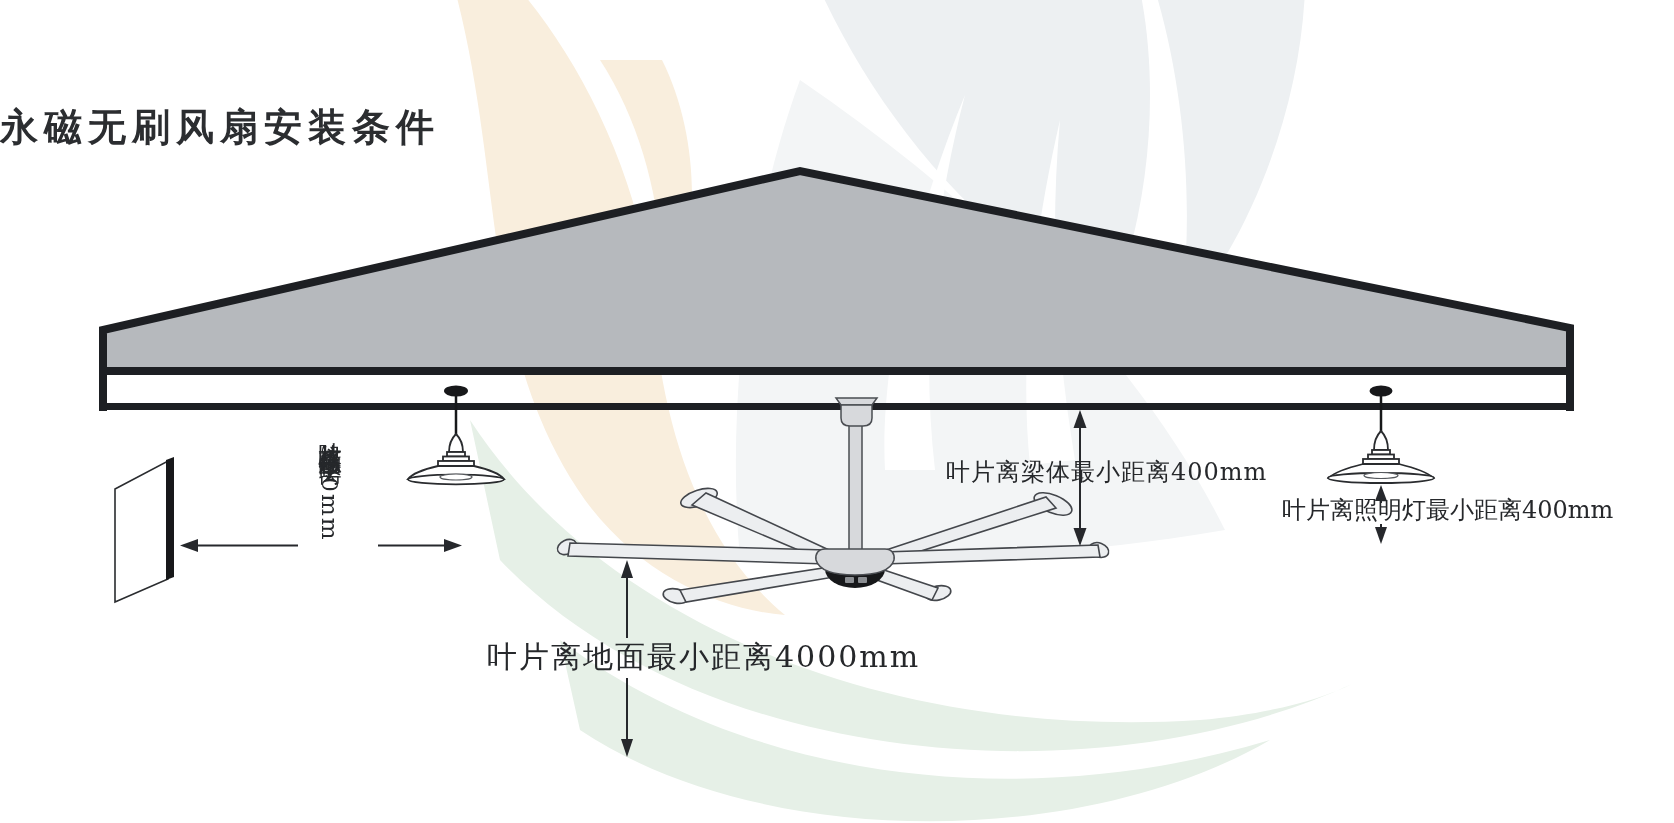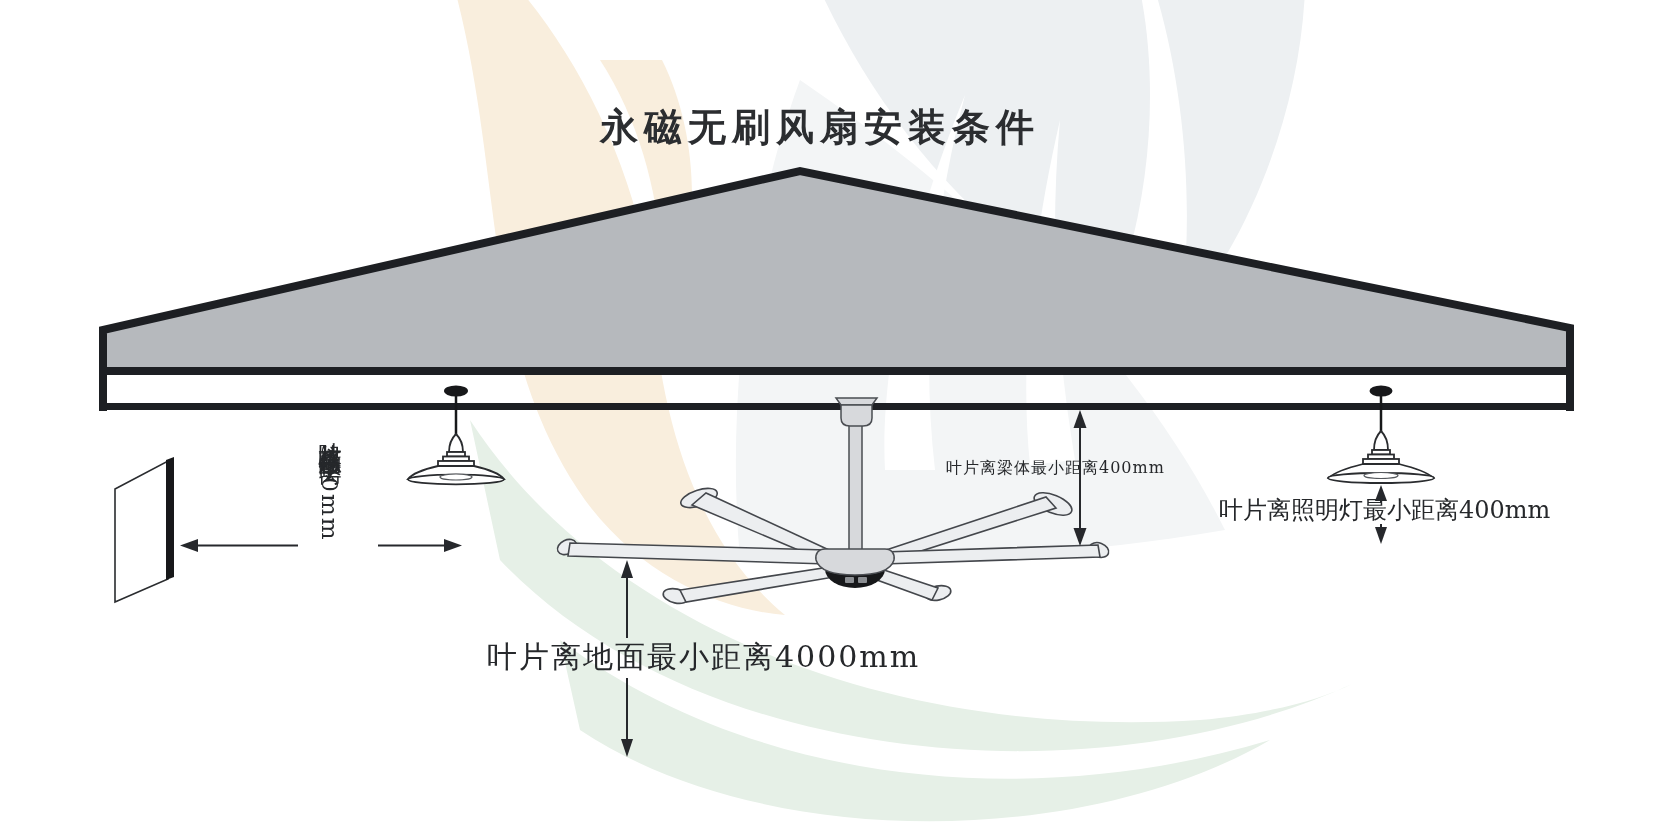--- a/index.html
+++ b/index.html
@@ -1,25 +1,25 @@
 <!DOCTYPE html>
 <html><head>
 <meta charset="utf-8">
 <style>
   html,body{margin:0;padding:0;background:#ffffff;}
   .stage{position:relative;width:1674px;height:823px;overflow:hidden;background:#ffffff;
          font-family:"DejaVu Sans","Liberation Sans",sans-serif;}
   .stage svg{position:absolute;left:0;top:0;}
-  .title{position:absolute;left:0;top:102px;width:1640px;text-align:center;
+  .title{position:absolute;left:0;top:102px;width:1640px;
          font-size:38px;font-weight:700;letter-spacing:6px;color:#2b2d30;
          font-family:"DejaVu Sans","Liberation Sans",sans-serif;}
   .anno{position:absolute;color:#26282b;font-family:"DejaVu Serif","Liberation Serif",serif;
         white-space:nowrap;line-height:1.15;}
-  .anno.beam{left:946px;top:459px;font-size:16px;letter-spacing:1px;}
-  .anno.lamp{left:1219px;top:497px;font-size:24px;letter-spacing:0px;}
+  .anno.beam{left:946px;top:459px;font-size:24px;letter-spacing:1px;}
+  .anno.lamp{left:1282px;top:497px;font-size:24px;letter-spacing:0px;}
   .anno.ground{left:487px;top:640px;font-size:30px;letter-spacing:2px;}
   .anno.obstacle{left:317px;top:424px;height:320px;font-size:23px;letter-spacing:2px;
         writing-mode:vertical-rl;text-orientation:mixed;}
   .blade{fill:#eceef0;stroke:#44474c;stroke-width:1.6;}
   .metal{fill:#d7d9dc;stroke:#4a4d52;stroke-width:1.5;}
   .lampline{fill:#ffffff;stroke:#2a2c2f;stroke-width:1.8;}
   .arrow{stroke:#26282c;stroke-width:2;}
   .arrowhead{fill:#26282c;stroke:none;}
 </style>
 </head>

